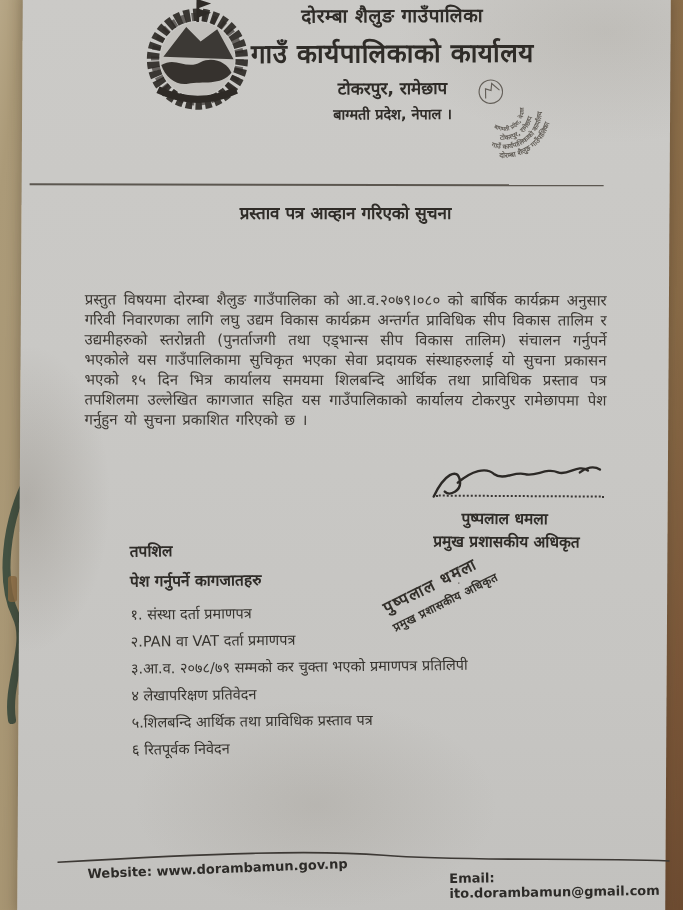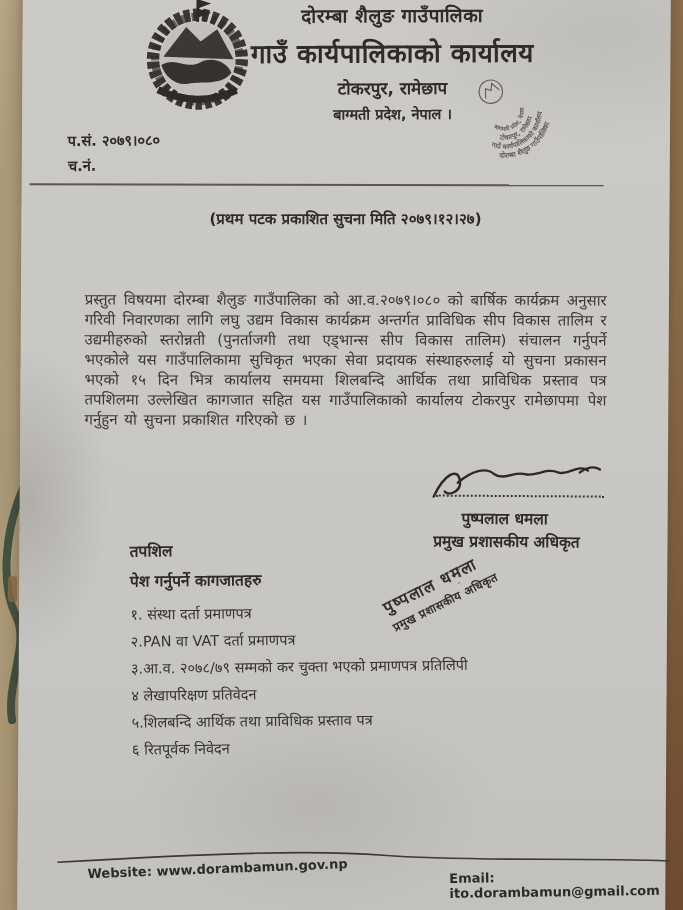--- a/index.html
+++ b/index.html
@@ -97,29 +97,25 @@
     <g transform="rotate(-35 60 60)" fill="#534e47">
       <circle cx="60" cy="34" r="13" fill="none" stroke="#534e47" stroke-width="1.3"></circle>
       <path d="M 51 37 L 57 28 L 61 33 L 66 27 L 69 38" fill="none" stroke="#534e47" stroke-width="1.3"></path>
       <text font-size="8" font-weight="bold"><textPath href="#arc1" startOffset="50%" text-anchor="middle">दोरम्बा शैलुङ गाउँपालिका</textPath></text>
       <text font-size="7.5" font-weight="bold"><textPath href="#arc2" startOffset="50%" text-anchor="middle">गाउँ कार्यपालिकाको कार्यालय</textPath></text>
       <text font-size="7.5" font-weight="bold"><textPath href="#arc3" startOffset="50%" text-anchor="middle">टोकरपुर, रामेछाप</textPath></text>
       <text font-size="6.5" font-weight="bold"><textPath href="#arc4" startOffset="50%" text-anchor="middle">बागमती प्रदेश, नेपाल</textPath></text>
     </g>
   </svg>
 
-  <div class="abs refblock ink bold">
-    <div>प.सं. २०७९।०८०</div>
-    <div>च.नं.</div>
-  </div>
 
   <div class="abs hr1"></div>
 
   <div class="abs titleblk ink">
-    <div class="t2">(प्रथम पटक प्रकाशित सुचना मिति २०७९।१२।२७)</div>
+    <div class="t1">प्रस्ताव पत्र आव्हान गरिएको सुचना</div>
   </div>
 
   <div class="abs bodytxt ink2">प्रस्तुत विषयमा दोरम्बा शैलुङ गाउँपालिका को आ.व.२०७९।०८० को बार्षिक कार्यक्रम अनुसार गरिवी निवारणका लागि लघु उद्यम विकास कार्यक्रम अन्तर्गत प्राविधिक सीप विकास तालिम र उद्यमीहरुको स्तरोन्नती (पुनर्ताजगी तथा एड्भान्स सीप विकास तालिम) संचालन गर्नुपर्ने भएकोले यस गाउँपालिकामा सुचिकृत भएका सेवा प्रदायक संस्थाहरुलाई यो सुचना प्रकासन भएको १५ दिन भित्र कार्यालय समयमा शिलबन्दि आर्थिक तथा प्राविधिक प्रस्ताव पत्र तपशिलमा उल्लेखित कागजात सहित यस गाउँपालिकाको कार्यालय टोकरपुर रामेछापमा पेश गर्नुहुन यो सुचना प्रकाशित गरिएको छ ।</div>
 
   <svg class="abs sigscrawl" width="180" height="48" viewBox="0 0 180 48">
     <path d="M 6 40 C 16 18 30 10 32 24 C 34 34 22 40 17 35 M 30 26 C 44 14 58 10 66 17 C 76 24 86 14 97 17 C 108 20 118 10 130 15 C 140 19 150 6 160 13 M 152 15 C 158 10 166 8 172 12" fill="none" stroke="#2c2926" stroke-width="2.4" stroke-linecap="round"></path>
   </svg>
   <div class="abs sigdots"></div>
   <div class="abs signame ink">पुष्पलाल धमला</div>
   <div class="abs sigdesig ink">प्रमुख प्रशासकीय अधिकृत</div>

